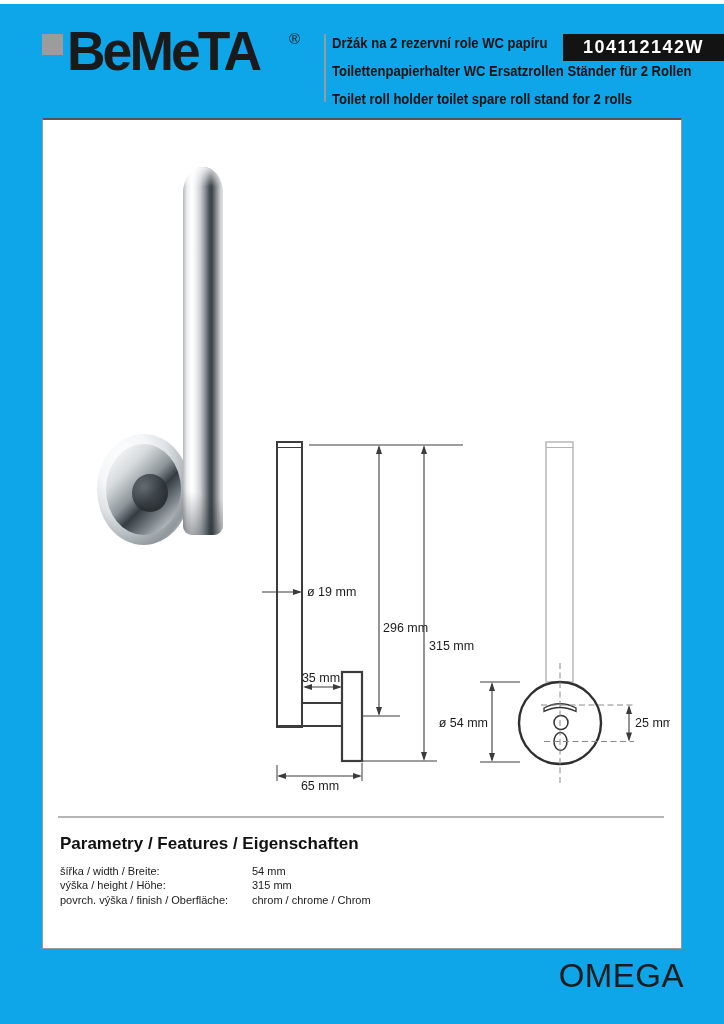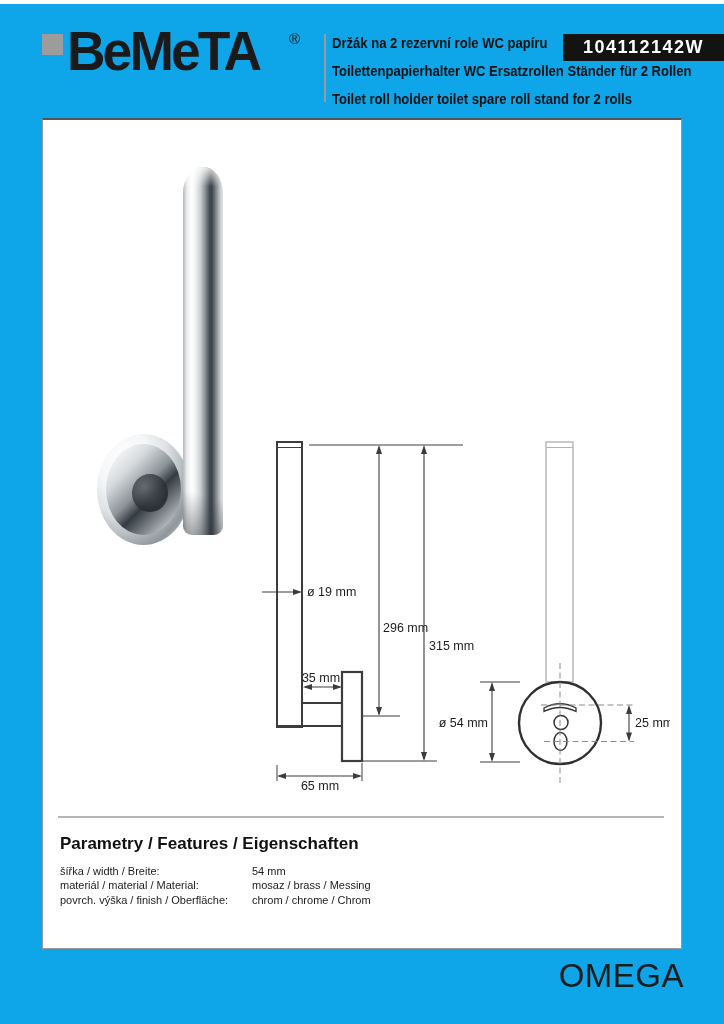--- a/index.html
+++ b/index.html
@@ -169,21 +169,21 @@
     <text x="385" y="298">25 mm</text>
   </svg>
 
   <div class="params-divider"></div>
   <div class="params-title">Parametry / Features / Eigenschaften</div>
   <div class="params-rows">
     <div class="param-row">
       <span class="param-label">šířka / width / Breite:</span><span class="param-value">54 mm</span>
     </div>
     <div class="param-row">
-      <span class="param-label">materiál / material / Material:</span><span class="param-value">mosaz / brass / Messing</span>
+      <span class="param-label">výška / height / Höhe:</span><span class="param-value">315 mm</span>
     </div>
     <div class="param-row">
       <span class="param-label">povrch. výška / finish / Oberfläche:</span><span class="param-value">chrom / chrome / Chrom</span>
     </div>
   </div>
 
   <div class="series-name">OMEGA</div>
 
 </div>
 

